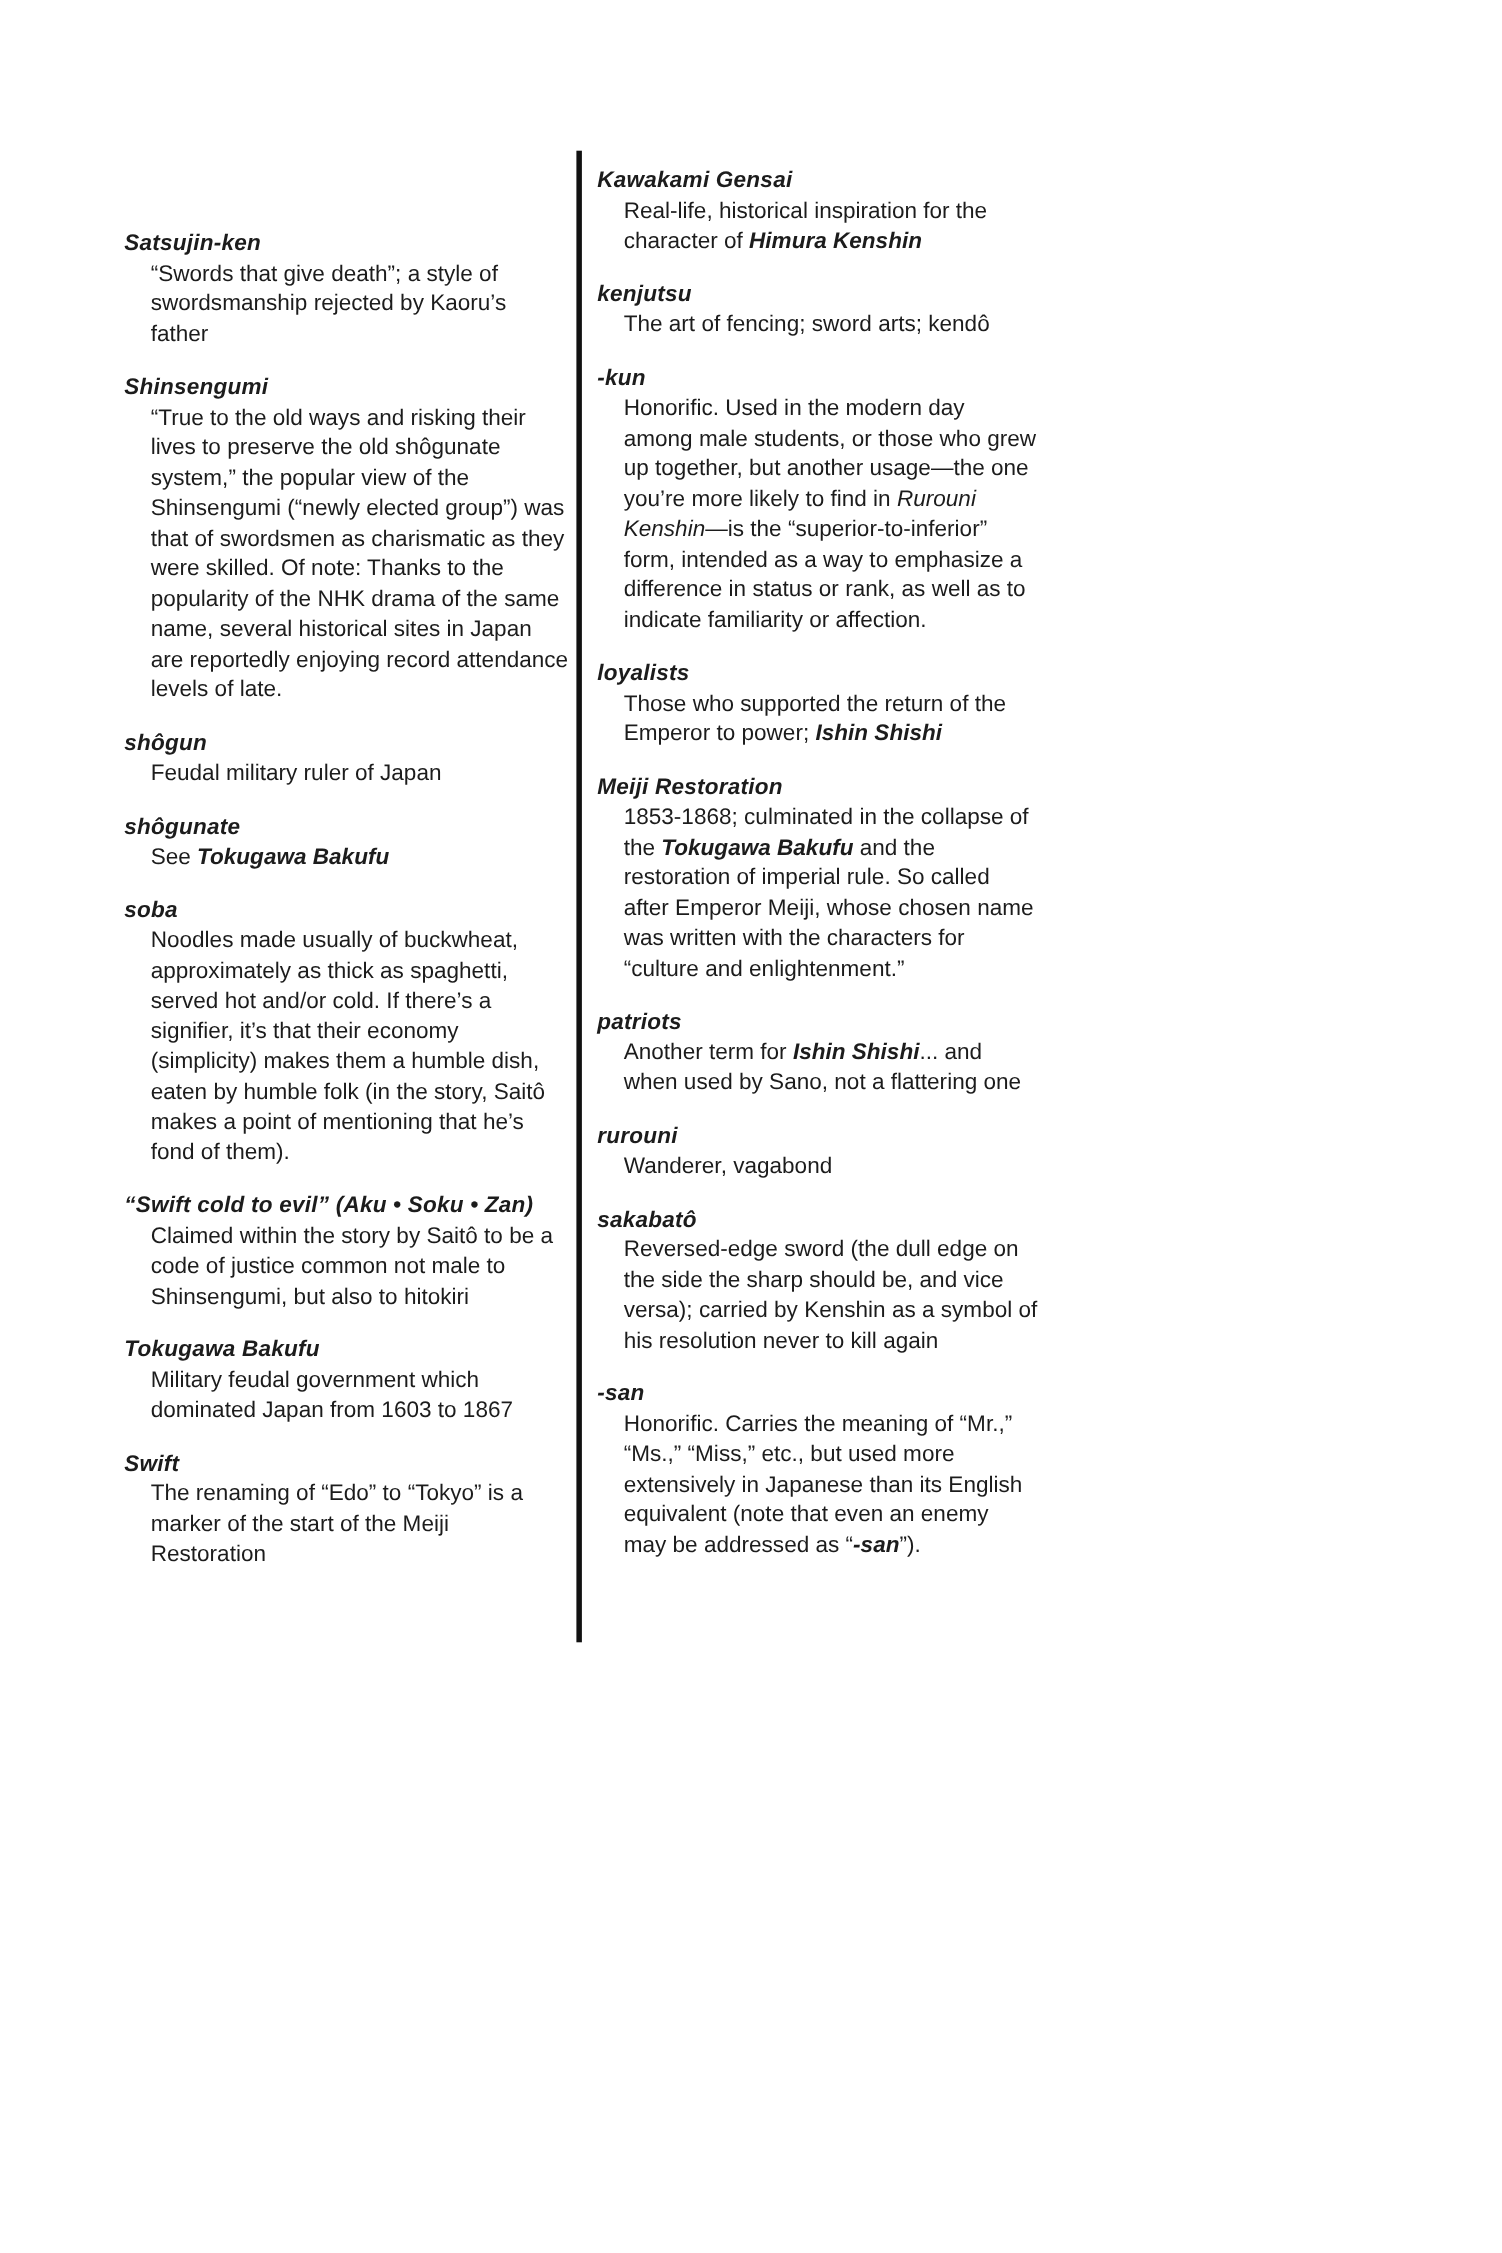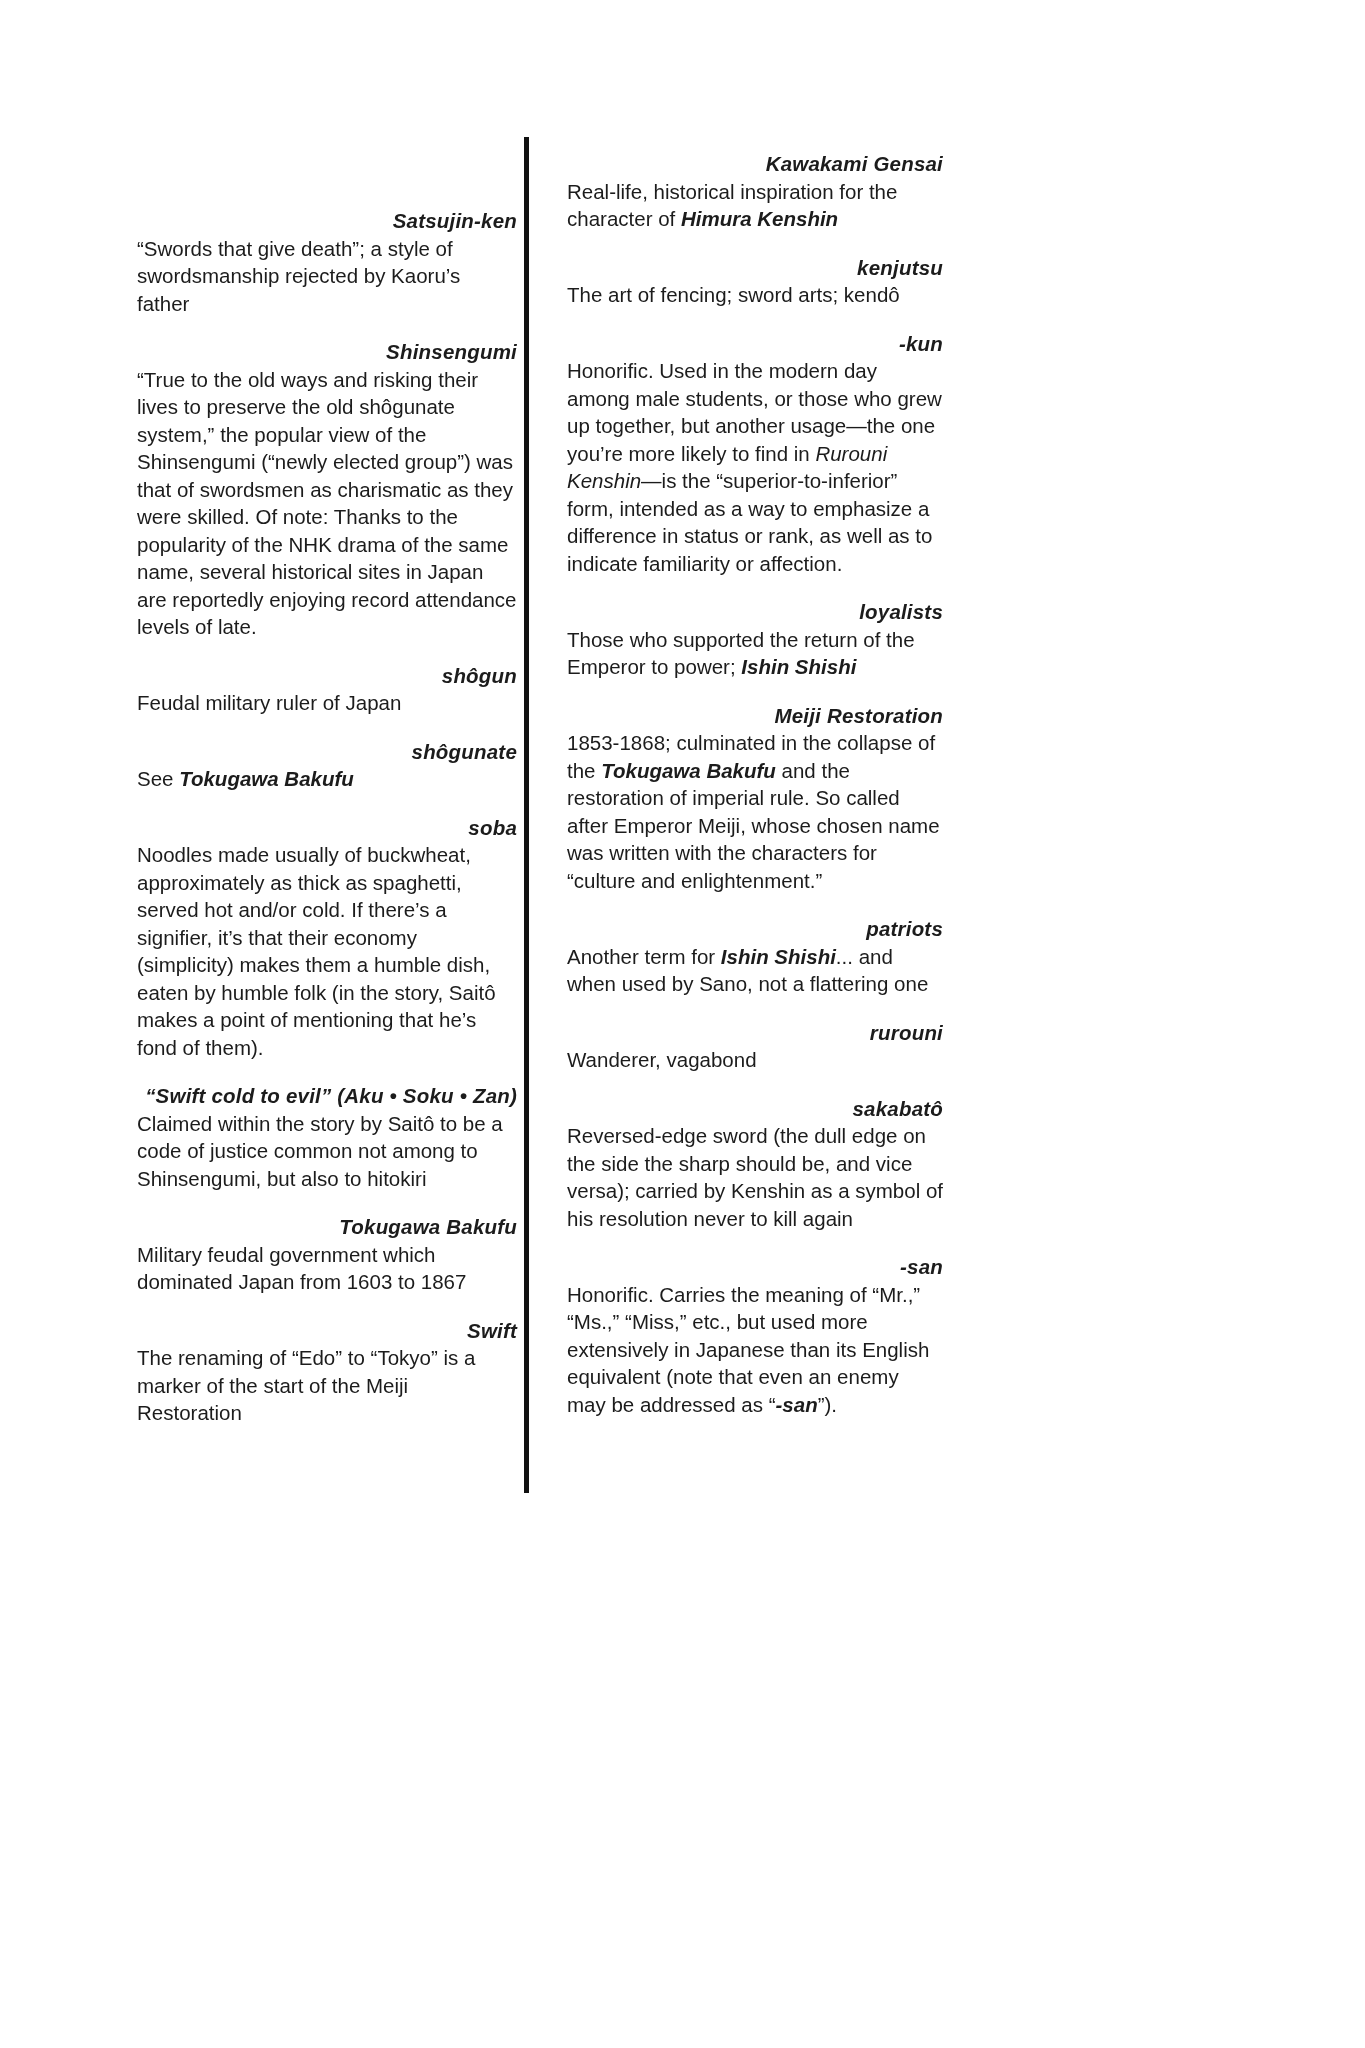--- a/index.html
+++ b/index.html
@@ -24,21 +24,20 @@
     background: var(--divider-color, #111111);
   }
   .col { position: absolute; }
   .col-left  { left: 113px; top: 207px; width: 404px; }
   .col-right { left: 543px; top: 150px; width: 400px; }
   .entry { margin-bottom: 21px; }
   .term {
     font-weight: bold;
     font-style: italic;
     letter-spacing: 0.2px;
-    text-align: right;
   }
   .definition { padding-left: 24px; }
   .definition span.b { font-weight: bold; font-style: italic; }
   .definition span.i { font-style: italic; }
 </style>
 </head>
 <body>
 
 <div class="page">
   <div class="divider"></div>
@@ -63,21 +62,21 @@
     <div class="definition"><span class="">See </span><span class="b">Tokugawa Bakufu</span></div>
   </div>
 
   <div class="entry">
     <div class="term">soba</div>
     <div class="definition"><span class="">Noodles made usually of buckwheat, approximately as thick as spaghetti, served hot and/or cold. If there’s a signifier, it’s that their economy (simplicity) makes them a humble dish, eaten by humble folk (in the story, Saitô makes a point of mentioning that he’s fond of them).</span></div>
   </div>
 
   <div class="entry">
     <div class="term">“Swift cold to evil” (Aku • Soku • Zan)</div>
-    <div class="definition"><span class="">Claimed within the story by Saitô to be a code of justice common not among to Shinsengumi, but also to hitokiri</span></div>
+    <div class="definition"><span class="">Claimed within the story by Saitô to be a code of justice common not male to Shinsengumi, but also to hitokiri</span></div>
   </div>
 
   <div class="entry">
     <div class="term">Tokugawa Bakufu</div>
     <div class="definition"><span class="">Military feudal government which dominated Japan from 1603 to 1867</span></div>
   </div>
 
   <div class="entry">
     <div class="term">Swift</div>
     <div class="definition"><span class="">The renaming of “Edo” to “Tokyo” is a marker of the start of the Meiji Restoration</span></div>

